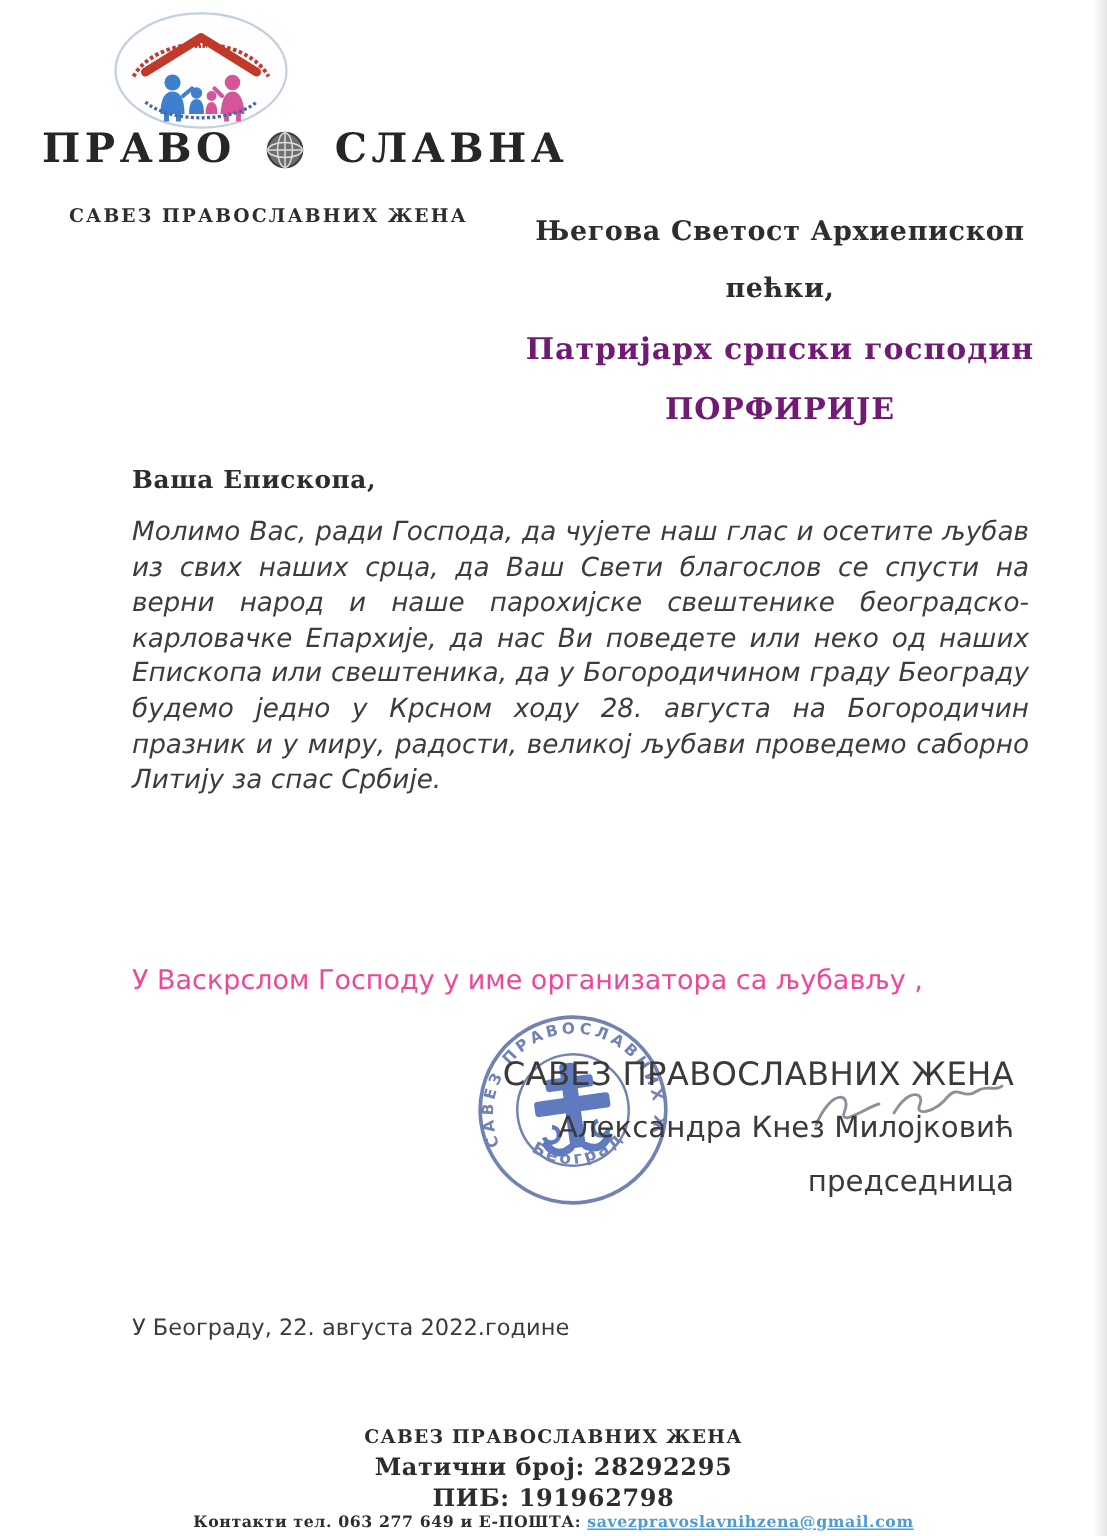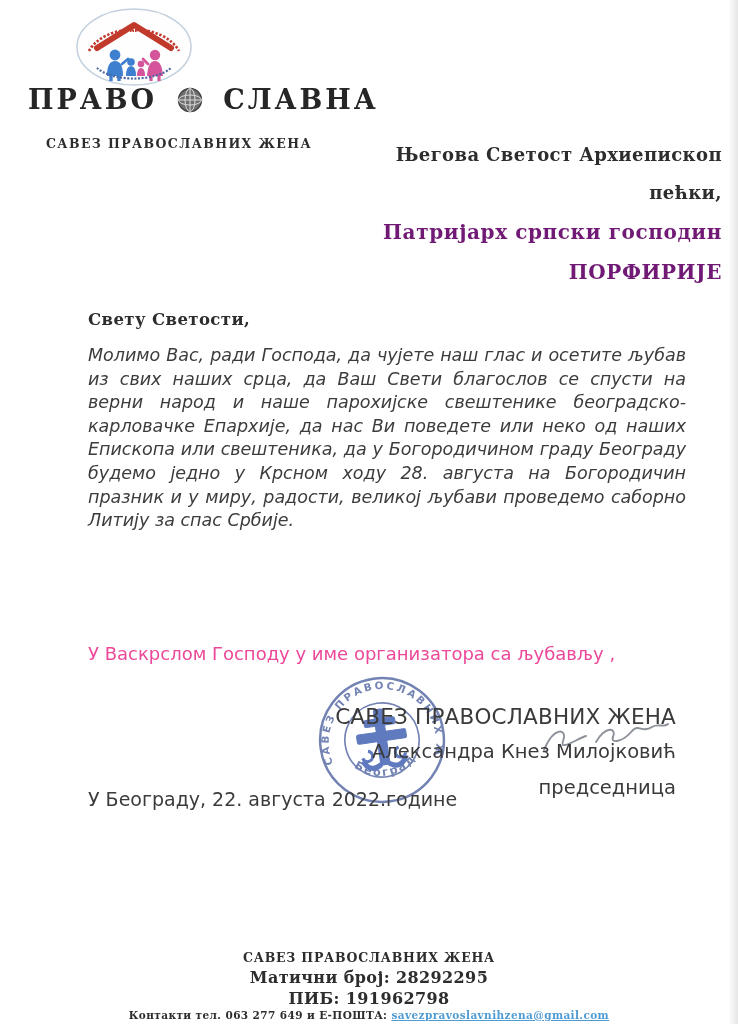--- a/index.html
+++ b/index.html
@@ -13,40 +13,40 @@
   .church{font-family:"DejaVu Serif", serif;font-weight:700;color:#2d2d2d;letter-spacing:0.4px;}
 
   
   .emblem{position:absolute;left:72px;top:6px;width:124px;height:82px;}
   .brand{position:absolute;left:28px;top:84px;display:flex;align-items:center;gap:20px;
     font-family:"DejaVu Serif", serif;font-weight:700;font-size:27px;letter-spacing:3px;color:#262626;}
   .globe{width:26px;height:26px;display:inline-block;}
   .org-small{position:absolute;left:46px;top:136px;font-size:12.5px;letter-spacing:1.4px;}
 
   
-  .recipient{position:absolute;left:318px;top:136px;width:404px;text-align:right;}
+  .recipient{position:absolute;left:318px;top:136px;width:404px;text-align:center;}
   .recipient .r1,.recipient .r2{font-size:18px;line-height:38px;}
   .recipient .r3{font-size:20px;line-height:40px;letter-spacing:0.6px;color:#701a75;}
 
   
   .salutation{position:absolute;left:88px;top:310px;font-size:16.5px;}
   .para1{position:absolute;left:88px;top:344px;width:598px;font-size:17.5px;line-height:23.6px;
     text-align:justify;color:#3c3c3c;font-style:italic;}
   .para2{position:absolute;left:88px;top:552px;width:606px;font-size:15px;line-height:23px;text-align:left;}
   .closing{position:absolute;left:88px;top:643px;font-size:18px;color:#ec4899;}
 
   
   .stamp{position:absolute;left:316px;top:674px;width:132px;height:132px;opacity:0.85;transform:rotate(-8deg);}
   .sig-block{position:absolute;right:62px;top:704px;text-align:right;color:#3a3a3a;}
   .sig-org{font-size:21.5px;letter-spacing:0.2px;}
   .sig-name{font-size:19.5px;margin-top:11px;}
   .sig-title{font-size:19.5px;margin-top:13px;}
   .squiggle{position:absolute;left:538px;top:718px;width:136px;height:42px;opacity:0.85;}
 
-  .date-line{position:absolute;left:88px;top:788px;font-size:19px;color:#3b3b3b;}
+  .date-line{position:absolute;left:88px;top:876px;font-size:15px;color:#3b3b3b;}
 
   
   .footer{position:absolute;left:0;right:0;top:950px;text-align:center;line-height:1.32;}
   .f-org{font-size:12.5px;letter-spacing:0.8px;}
   .f-line{font-size:16px;}
   .f-contact{font-size:10.5px;}
   .email-link{color:#4f9bd4;text-decoration:underline;cursor:pointer;}
 </style>
 </head>
 <body>
@@ -92,21 +92,21 @@
     <span>СЛАВНА</span>
   </div>
 
   <div class="org-small church">САВЕЗ ПРАВОСЛАВНИХ ЖЕНА</div>
 
   <div class="recipient">
     <div class="r1 church">Његова Светост Архиепископ пећки,</div>
     <div class="r3 church">Патријарх српски господин ПОРФИРИЈЕ</div>
   </div>
 
-  <div class="salutation church">Свету Светости,</div>
+  <div class="salutation church">Ваша Епископа,</div>
   <div class="para1">Молимо Вас, ради Господа, да чујете наш глас и осетите  љубав из свих наших срца, да Ваш Свети благослов се спусти на верни народ и наше парохијске свештенике београдско-карловачке Епархије, да нас Ви поведете или неко од наших Епископа или свештеника,  да у Богородичином граду Београду будемо једно у Крсном ходу 28. августа на Богородичин празник и у миру, радости, великој љубави проведемо саборно  Литију за спас Србије.</div>
   <div class="closing">У Васкрслом Господу  у име организатора са љубављу ,</div>
 
   <div class="stamp">
     <svg viewBox="0 0 128 128" width="132" height="132">
       <defs>
         <path id="arcTop" d="M 15,84 A 52,52 0 1 1 113,84" fill="none"></path>
         <path id="arcBottom" d="M 28,80 A 44,44 0 0 0 100,80" fill="none"></path>
       </defs>
       <circle cx="64" cy="64" r="60" fill="none" stroke="#5a6da6" stroke-width="2.4"></circle>

